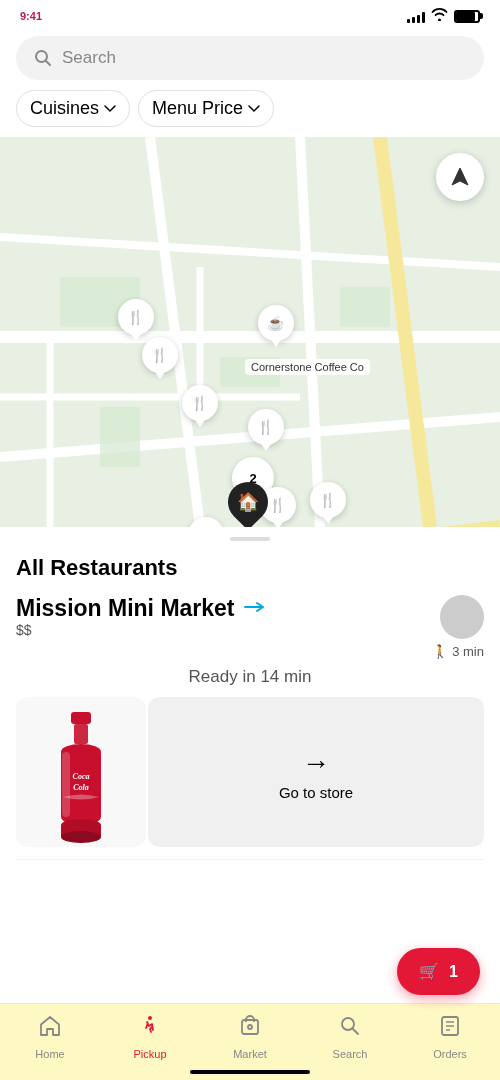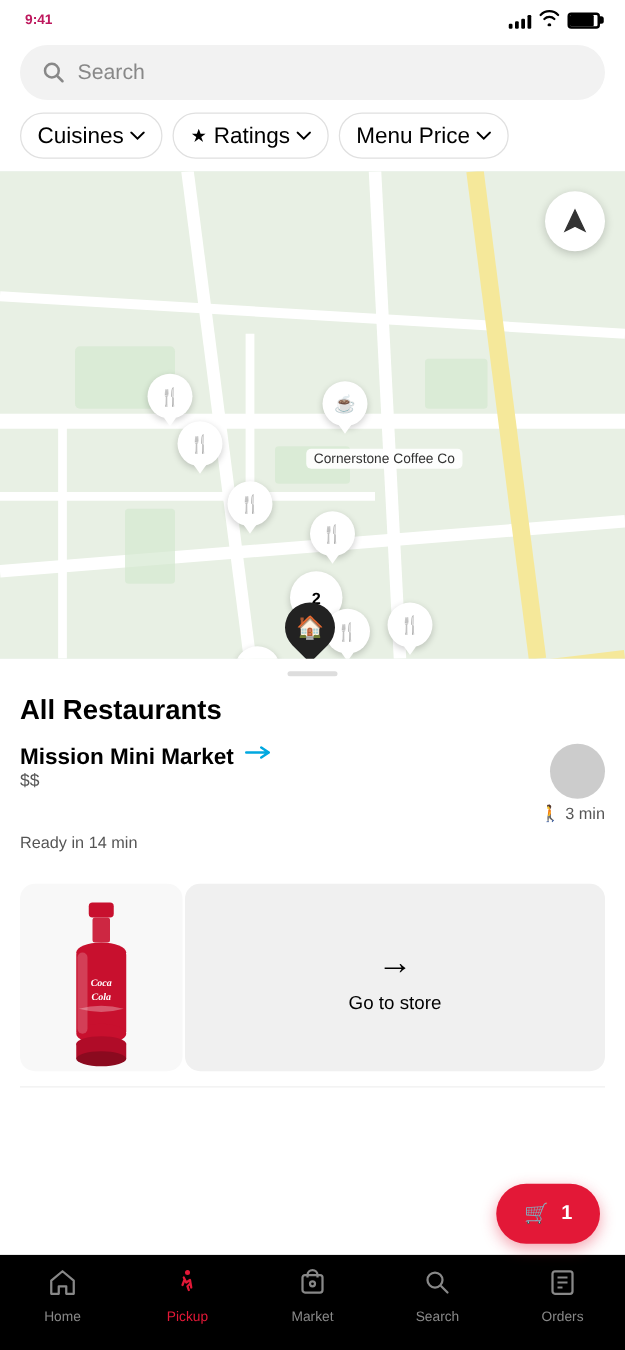--- a/index.html
+++ b/index.html
@@ -225,24 +225,25 @@
       border-bottom: 1px solid #f0f0f0;
       padding-bottom: 12px;
     }
     .restaurant-header {
       display: flex;
       justify-content: space-between;
       align-items: flex-start;
       margin-bottom: 4px;
     }
     .restaurant-name {
-      font-size: 18px;
+      font-size: 23px;
       font-weight: 600;
       color: #000;
       display: flex;
+      align-items: center;
       gap: 8px;
     }
     .dasher-badge {
       color: #00a8e0;
       font-size: 14px;
     }
     .restaurant-avatar {
       width: 44px;
       height: 44px;
       border-radius: 50%;
@@ -256,24 +257,24 @@
     .restaurant-info {
       display: flex;
       justify-content: flex-end;
       align-items: center;
       gap: 4px;
       font-size: 13px;
       color: #555;
       margin-bottom: 8px;
     }
     .ready-text {
-      text-align: left;
-      font-size: 13px;
+      text-align: center;
+      font-size: 17px;
       color: #555;
-      margin-bottom: 26px;
+      margin-bottom: 10px;
     }
 
     
     .product-row {
       display: flex;
       gap: 2px;
       height: 150px;
     }
     .product-image {
       width: 130px;
@@ -325,21 +326,21 @@
       z-index: 20;
       box-shadow: 0 4px 12px rgba(227,24,55,0.4);
     }
 
     
     .bottom-nav {
       position: fixed;
       bottom: 0;
       left: 0;
       width: 500px;
-      background: #000000;
+      background: #fef9c3;
       border-top: 1px solid #e8e8e8;
       display: flex;
       justify-content: space-around;
       align-items: center;
       padding: 10px 0 20px;
       z-index: 15;
     }
     .nav-item {
       display: flex;
       flex-direction: column;
@@ -412,29 +413,20 @@
 </div>
 
 <div class="filter-row">
   <button class="filter-btn">
     <span>Cuisines</span>
     <svg width="12" height="8" viewBox="0 0 12 8">
         <path d="M1 1l5 5 5-5" stroke="#000" stroke-width="1.5" fill="none" stroke-linecap="round"></path>
       </svg>
   </button>
   <button class="filter-btn">
-    <svg width="14" height="14" viewBox="0 0 14 14">
-        <path d="M7 1l1.5 4h4l-3.5 2.5 1.5 4L7 9 3.5 11.5l1.5-4L1.5 5h4z" fill="#000"></path>
-      </svg>
-    <span>Ratings</span>
-    <svg width="12" height="8" viewBox="0 0 12 8">
-        <path d="M1 1l5 5 5-5" stroke="#000" stroke-width="1.5" fill="none" stroke-linecap="round"></path>
-      </svg>
-  </button>
-  <button class="filter-btn">
     <span>Menu Price</span>
     <svg width="12" height="8" viewBox="0 0 12 8">
         <path d="M1 1l5 5 5-5" stroke="#000" stroke-width="1.5" fill="none" stroke-linecap="round"></path>
       </svg>
   </button>
 </div>
 
 <div class="map-container">
 
   <svg class="map-svg" viewBox="0 0 500 390" xmlns="http://www.w3.org/2000/svg">

